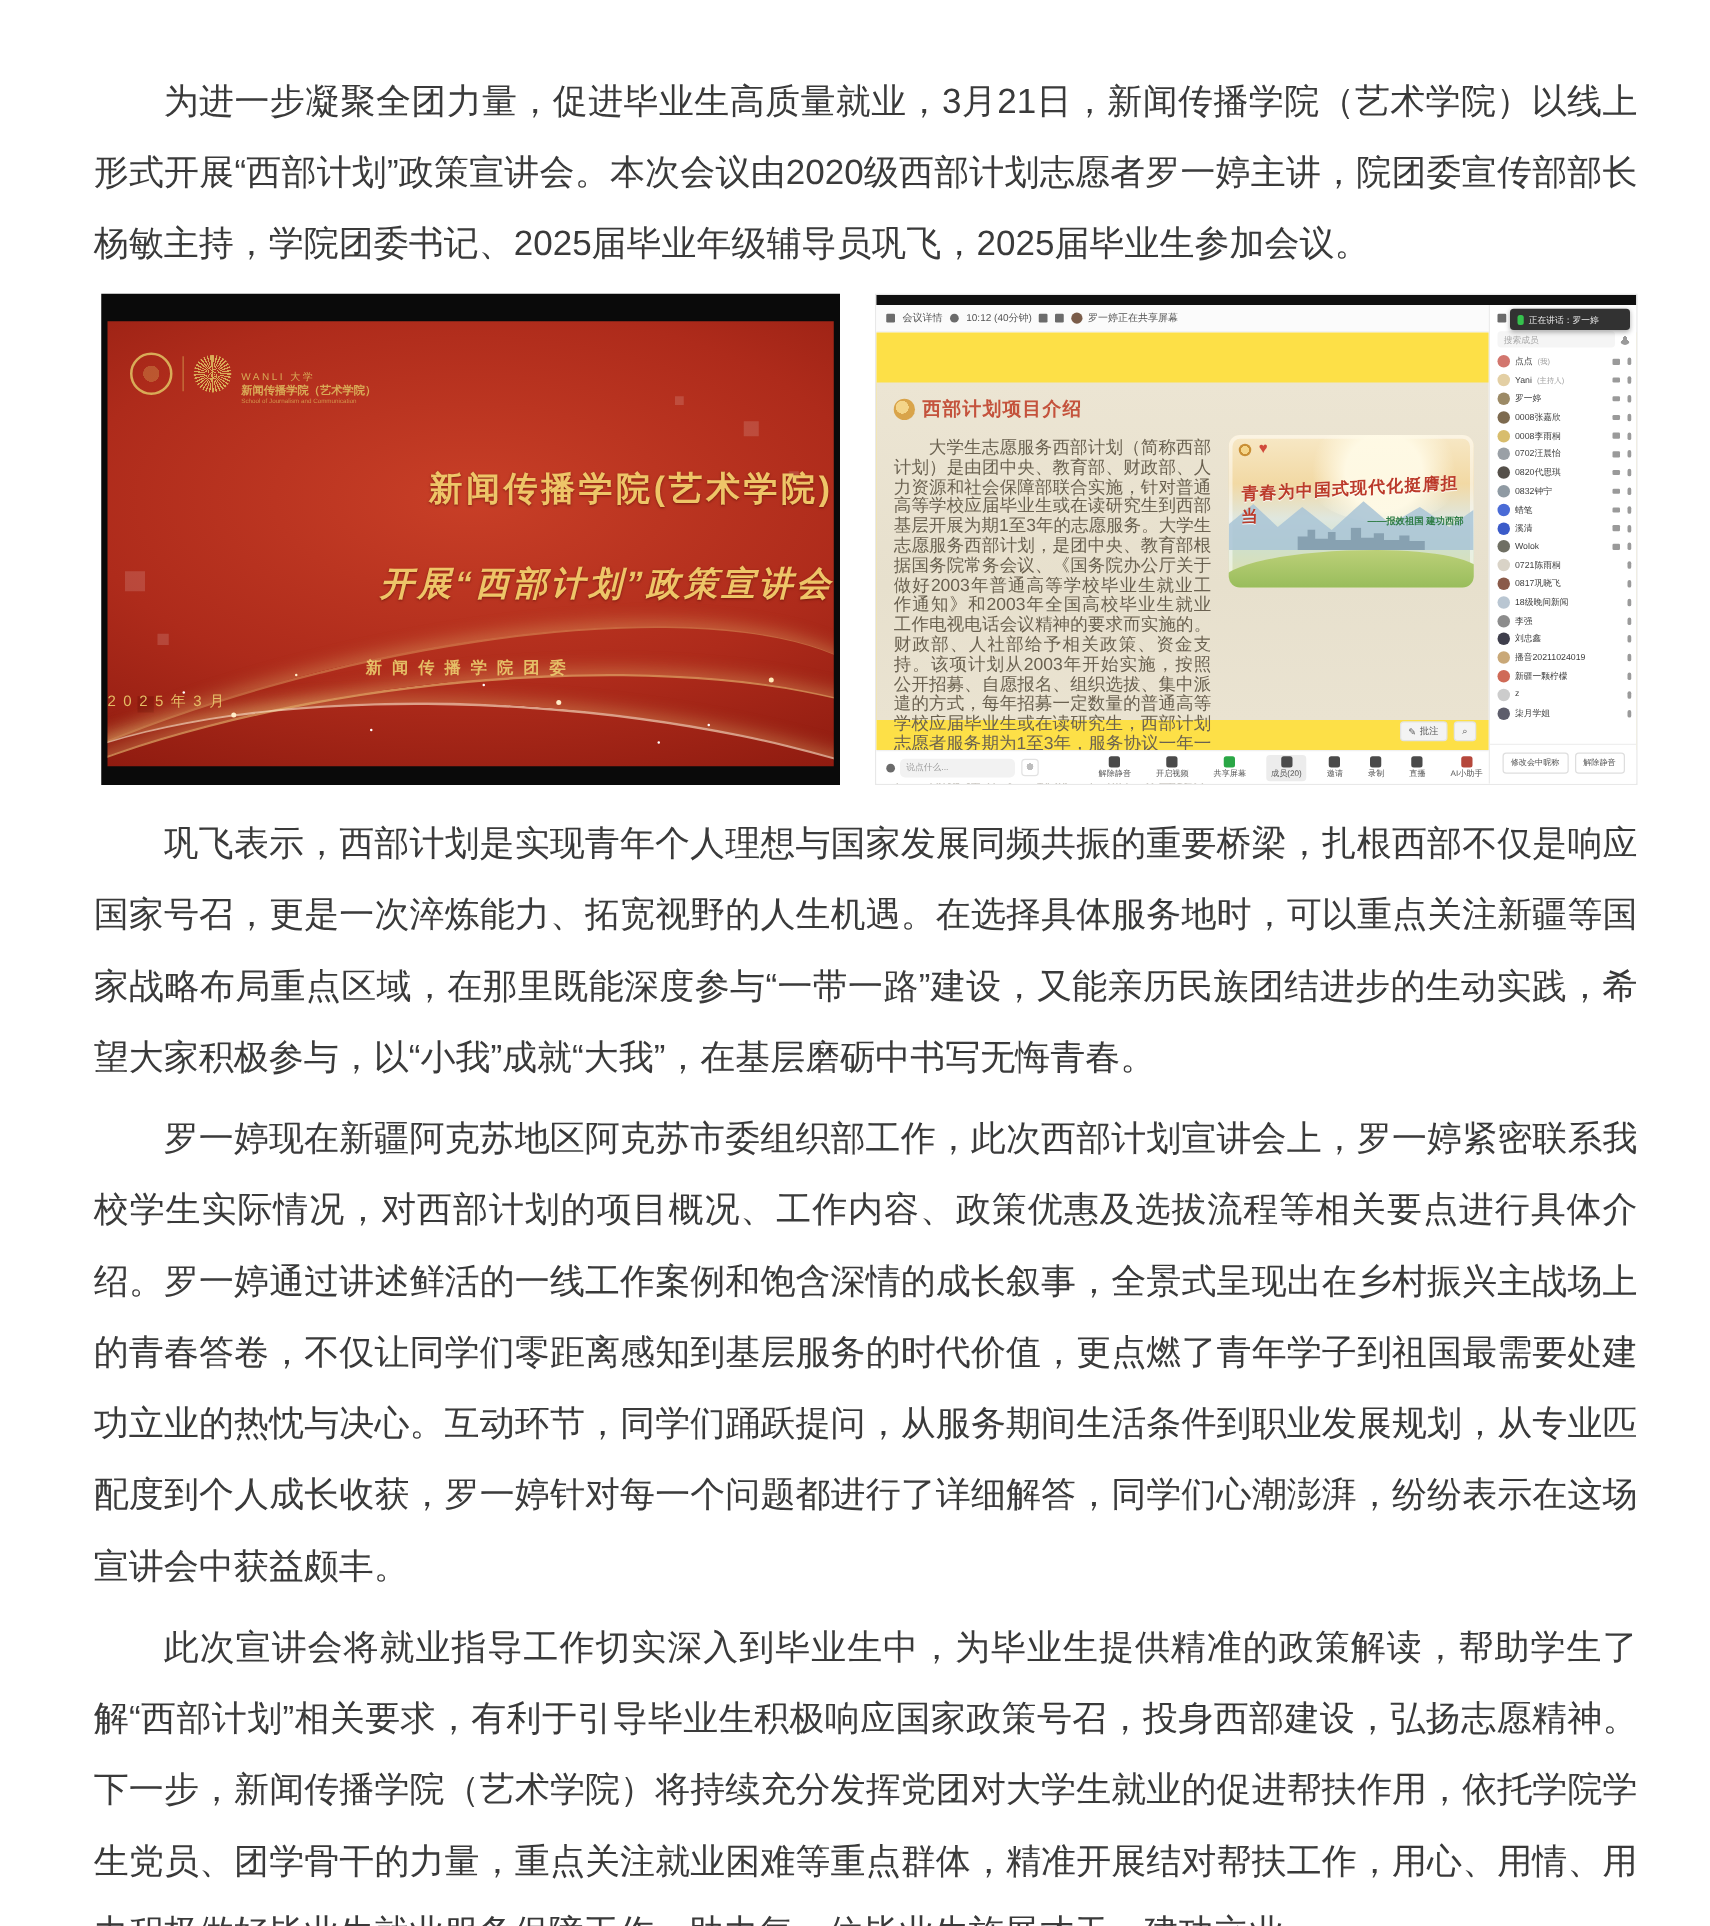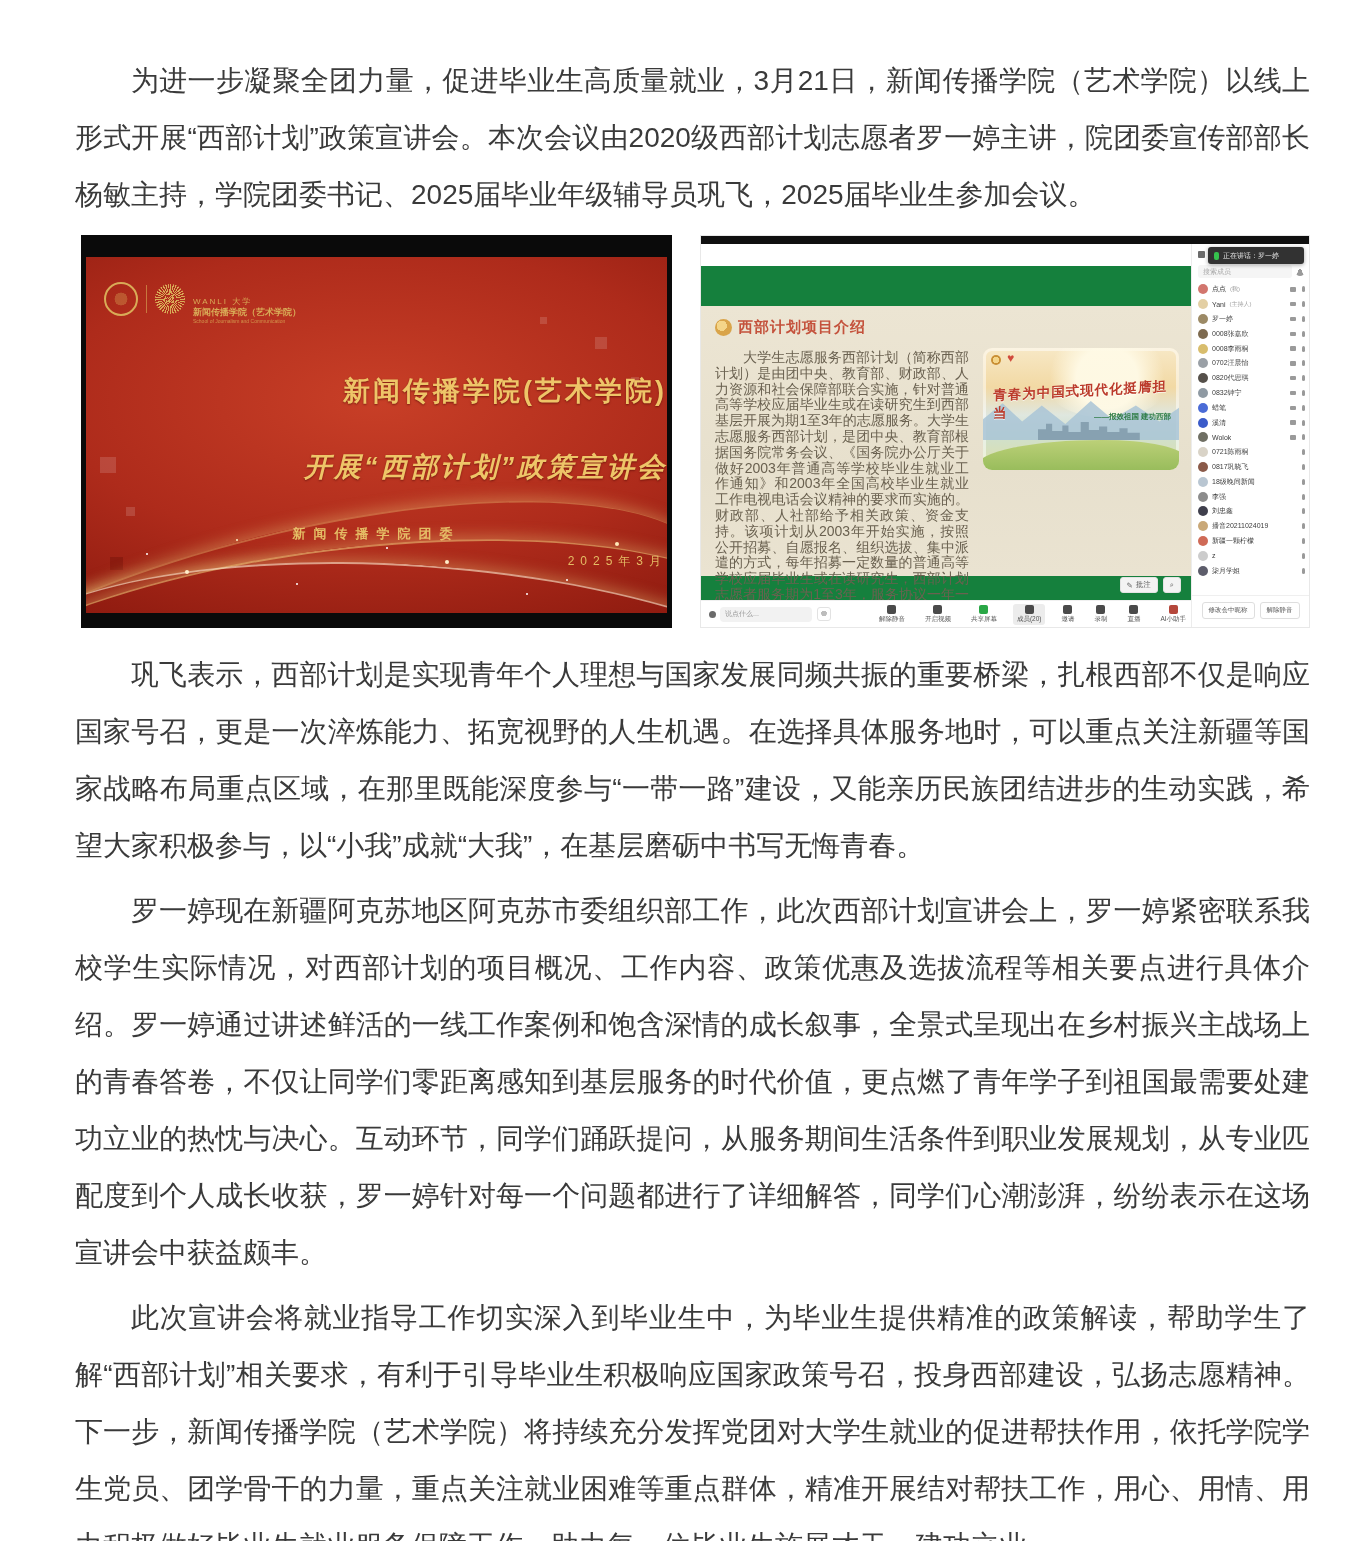--- a/index.html
+++ b/index.html
@@ -32,21 +32,21 @@
   .logo-txt { color:#d9ab57; line-height:1.25;margin-top:24px; }
   .logo-txt .l1 { font-size:8px; letter-spacing:2px; }
   .logo-txt .l2 { font-size:9px; font-weight:bold; }
   .logo-txt .l3 { font-size:5px; opacity:.8; }
   .slide-title { position:absolute; left:0; right:0; top:116px; text-align:right;
     color:#eec568; font-weight:bold; font-size:27px; letter-spacing:3px;
     text-shadow:0 1px 2px rgba(80,10,5,.6); }
   .slide-title .t2 { margin-top:40px;font-style:italic; }
   .slide-org { position:absolute; left:0; right:0; top:268px; text-align:center;
     color:#e5bd65; font-size:13px; font-weight:bold; letter-spacing:8px; }
-  .slide-date { position:absolute; left:0; right:0; top:296px; text-align:right;
+  .slide-date { position:absolute; left:0; right:0; top:296px; text-align:left;
     color:#e5bd65; font-size:12px; letter-spacing:6px; }
   .curve { position:absolute; width:150%; height:280px; border-radius:50%;
     border-top:2px solid rgba(240,205,125,.55); box-shadow:0 -4px 14px rgba(240,205,125,.35); }
   .c1 { left:-30%; bottom:-215px; transform:rotate(-7deg); }
   .c2 { left:-18%; bottom:-232px; transform:rotate(4deg); border-top-color:rgba(255,240,210,.6); }
   .c3 { left:-40%; bottom:-200px; transform:rotate(-14deg); border-top-color:rgba(240,205,125,.35); }
   .sparkles { position:absolute; left:60px; bottom:58px; width:2px; height:2px; background:#fff; border-radius:50%;
     box-shadow: 40px 18px 0 1px #ffeec9, 150px 30px 0 0 #fff, 300px 8px 0 1px #ffeec9,
                 420px 26px 0 0 #fff, 470px -10px 0 1px #ffe9b8, 240px -6px 0 0 #fff,
                 90px -14px 0 0 #ffeec9, 380px 40px 0 0 #fff; }
@@ -56,21 +56,21 @@
   .m-topstrip { position:absolute; top:0; left:0; right:0; height:8px; background:#101010; }
   .m-topbar { position:absolute; top:8px; left:0; right:0; height:22px; background:#fbfbfb;
     border-bottom:1px solid #efefef; display:flex; align-items:center; gap:6px; padding:0 8px;
     font-size:8px; color:#555; }
   .mini-ico { width:7px; height:7px; background:#6b6b6b; border-radius:1px; display:inline-block; }
   .mini-ico.round { border-radius:50%; }
   .m-topbar .spacer { flex:1; }
   .share-chip { display:flex; align-items:center; gap:4px; }
   .share-chip .dot { width:9px; height:9px; border-radius:50%; background:#7a5c49; }
   
-  .m-main { position:absolute; top:30px; left:0; right:0; bottom:27px; background:#15803d; }
+  .m-main { position:absolute; top:30px; left:0; right:0; bottom:27px; background:#fde047; }
   .doc { position:absolute; left:0; right:0; top:40px; height:270px;
     background:linear-gradient(180deg,#ece5d3 0%, #e7e0cd 60%, #eae3d1 100%); }
   .doc-title-row { position:absolute; top:12px; left:14px; display:flex; align-items:center; gap:6px; }
   .doc-emblem { width:17px; height:17px; border-radius:50%;
     background:radial-gradient(circle at 40% 40%, #f4d589 0 35%, #d9a44a 36% 75%, #b57f2e 76%); }
   .doc-title { font-size:15px; font-weight:bold; color:#c4523c; letter-spacing:1px; }
   .doc-body { position:absolute; left:14px; top:44px; width:254px; font-size:14px; line-height:15.8px;
     color:#6a6150; text-align:justify; text-indent:2em; }
   .illu { position:absolute; left:282px; top:42px; width:196px; height:122px; border-radius:9px; overflow:hidden;
     background:linear-gradient(180deg,#f7e8c6 0%, #f2d9a4 32%, #dfe7df 55%, #cfe0cd 72%, #dfe0a8 100%);
@@ -172,20 +172,38 @@
           <div class="curve c1"></div>
           <div class="curve c2"></div>
           <div class="curve c3"></div>
           <div class="sparkles"></div>
         </div>
       </figure>
 
       <figure class="meeting">
         <div class="m-topstrip"></div>
 
+        <div class="m-topbar">
+          <span class="mini-ico"></span>
+          <span>会议详情</span>
+          <span class="mini-ico round"></span>
+          <span>10:12 (40分钟)</span>
+          <span class="mini-ico"></span>
+          <span class="mini-ico"></span>
+          <span class="share-chip">
+            <span class="dot"></span>
+            <span>罗一婷正在共享屏幕</span>
+          </span>
+          <span class="spacer"></span>
+          <span class="mini-ico"></span>
+          <span>演讲者专注 ∨</span>
+          <span>设置</span>
+          <span class="mini-ico"></span>
+          <span class="mini-ico"></span>
+        </div>
 
         <div class="m-main">
           <div class="doc">
             <div class="doc-title-row">
               <span class="doc-emblem"></span>
               <span class="doc-title">西部计划项目介绍</span>
             </div>
             <div class="doc-body">大学生志愿服务西部计划（简称西部计划）是由团中央、教育部、财政部、人力资源和社会保障部联合实施，针对普通高等学校应届毕业生或在读研究生到西部基层开展为期1至3年的志愿服务。大学生志愿服务西部计划，是团中央、教育部根据国务院常务会议、《国务院办公厅关于做好2003年普通高等学校毕业生就业工作通知》和2003年全国高校毕业生就业工作电视电话会议精神的要求而实施的。财政部、人社部给予相关政策、资金支持。该项计划从2003年开始实施，按照公开招募、自愿报名、组织选拔、集中派遣的方式，每年招募一定数量的普通高等学校应届毕业生或在读研究生，西部计划志愿者服务期为1至3年，服务协议一年一签。为激励志愿者服务期满继续扎根基层，国家在升学、就业、培训培养等多个方面给予政策支持。</div>
 
             <div class="illu">

